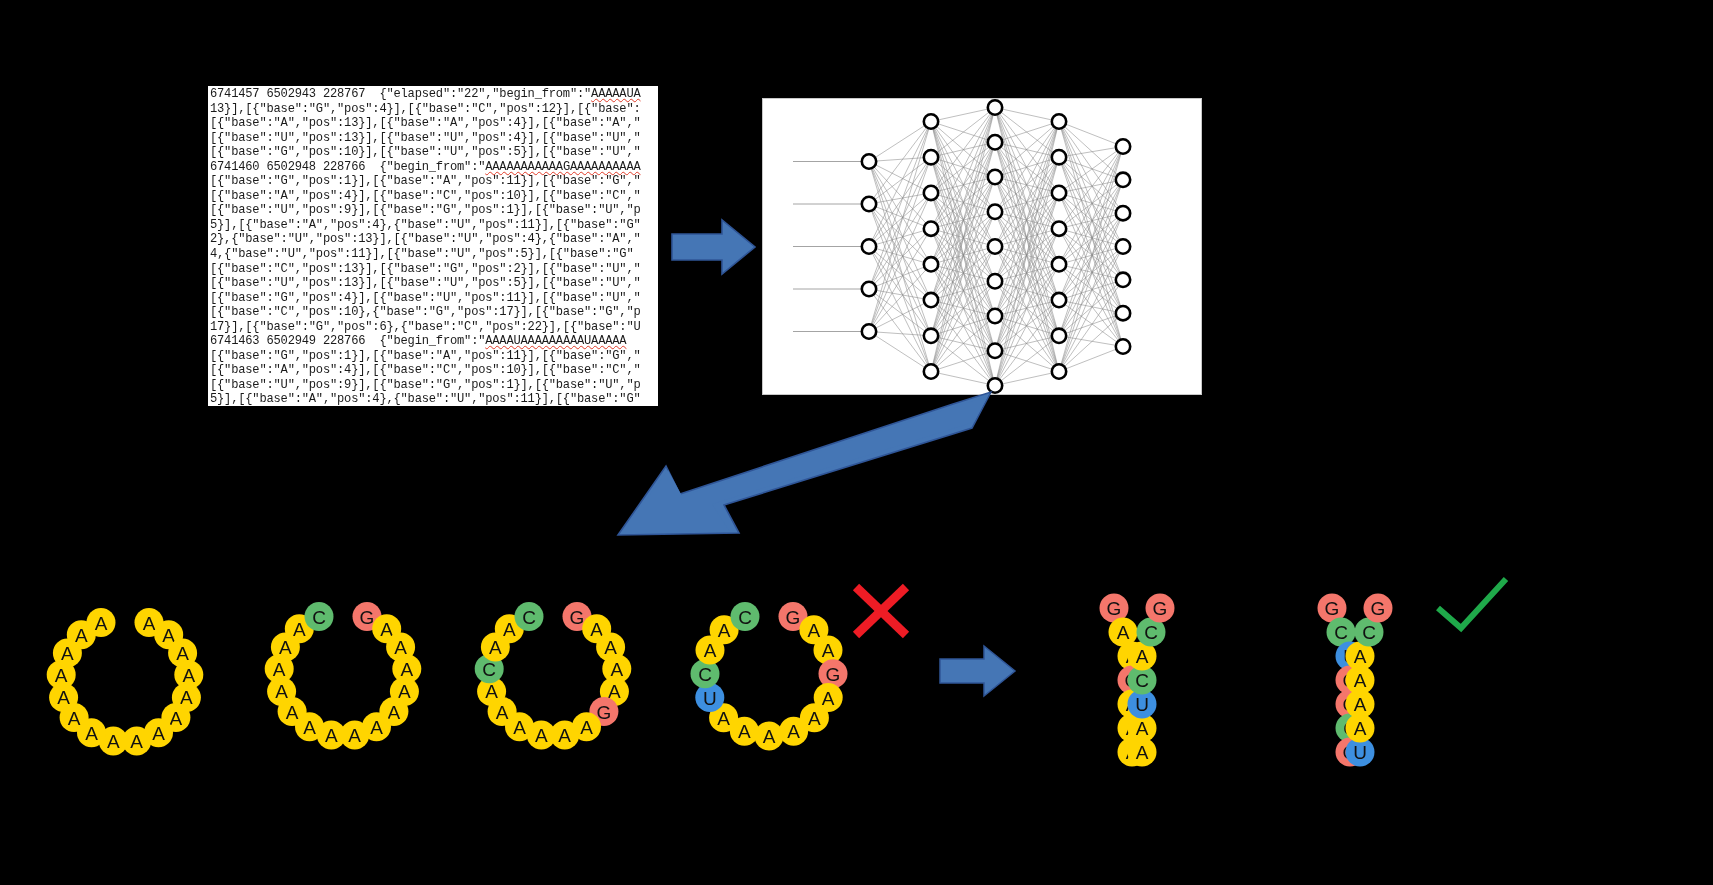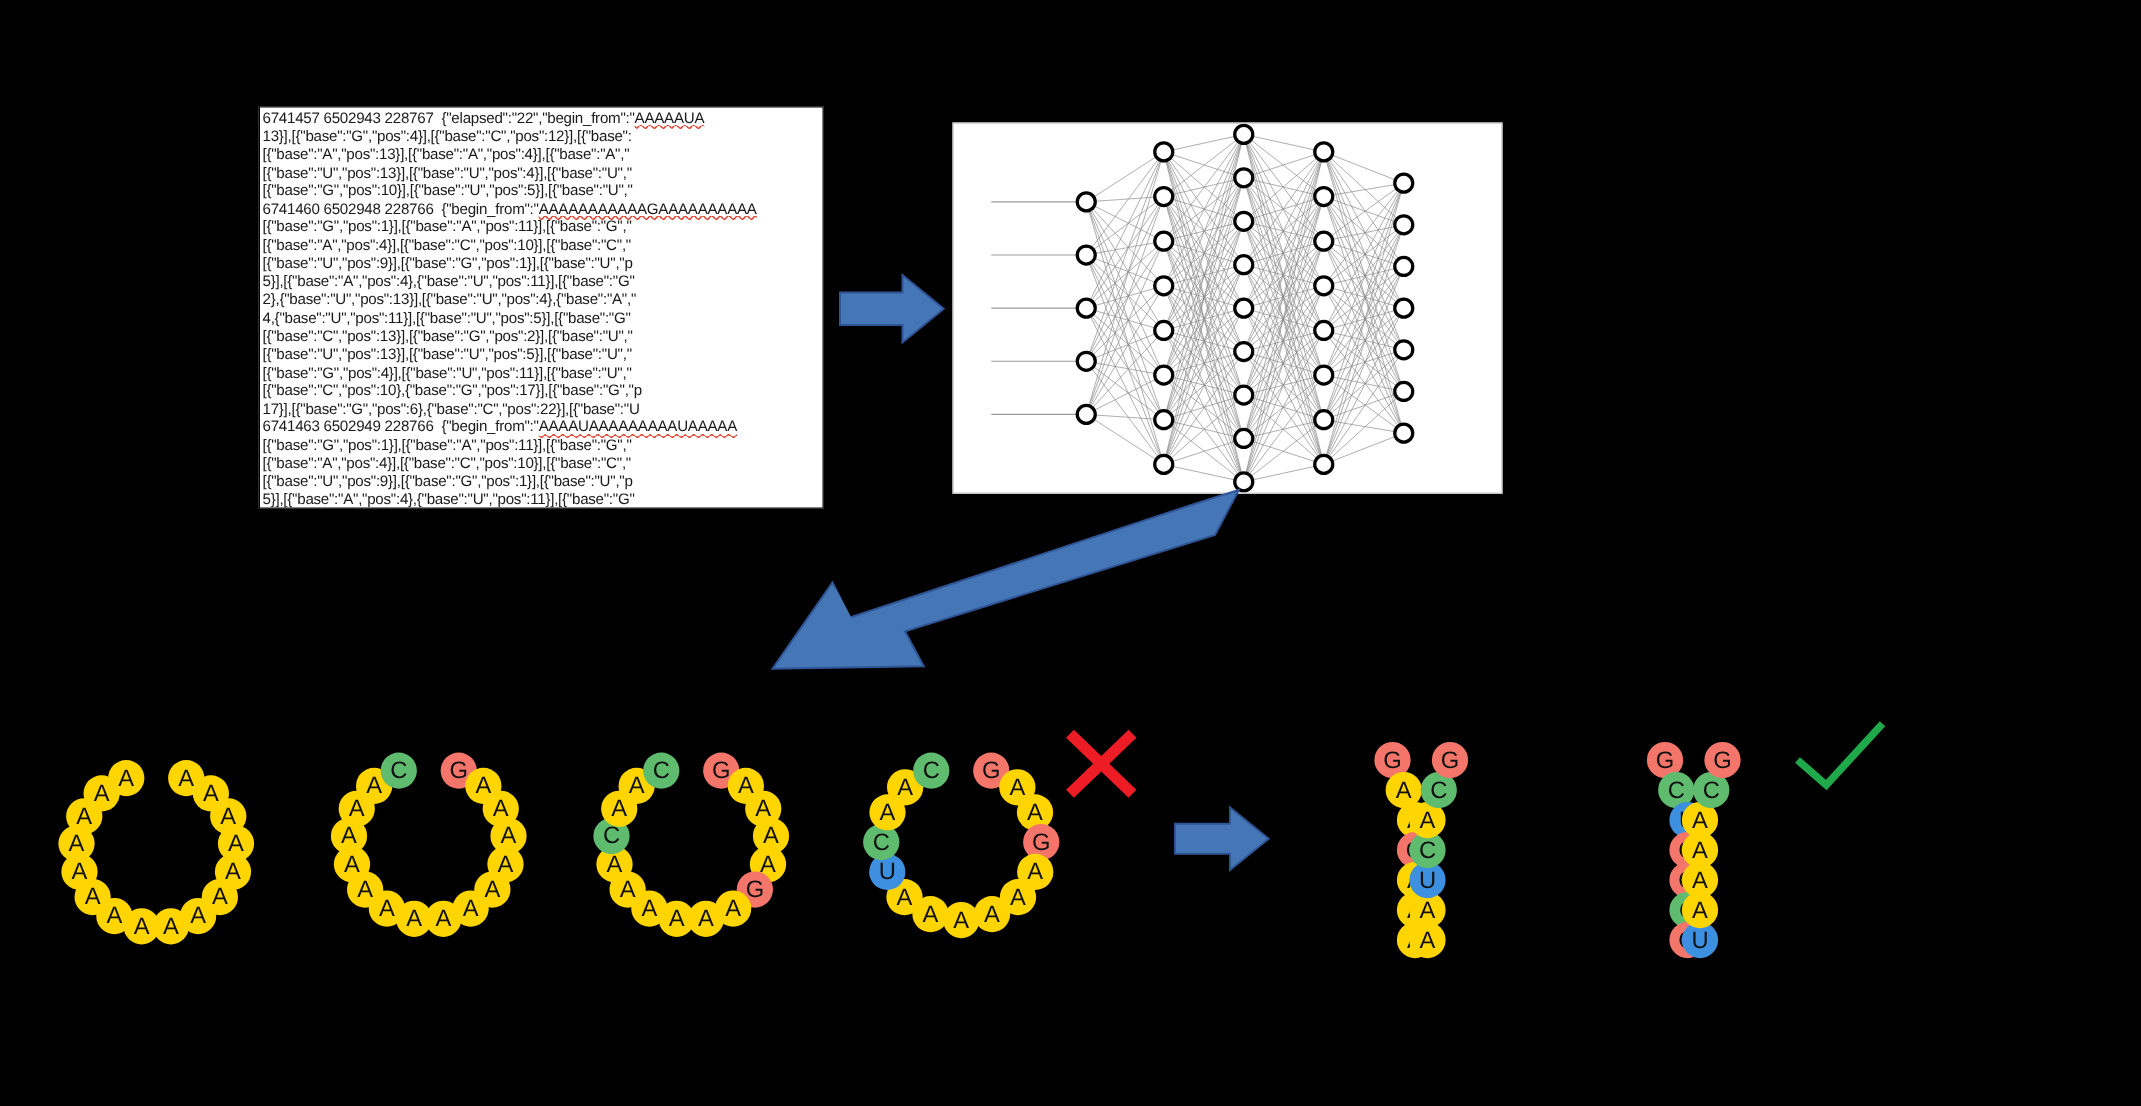--- a/index.html
+++ b/index.html
@@ -5,21 +5,21 @@
   html,body{margin:0;padding:0;background:#000;}
   body{width:1713px;height:885px;position:relative;overflow:hidden;
        font-family:"Liberation Sans",sans-serif;}
 
   
   #data-panel{
     position:absolute;left:207px;top:85px;width:450px;height:320px;
     background:#ffffff;border:1px solid #000;overflow:hidden;
   }
   #data-panel .code{
-    font-family:Liberation Sans, sans-serif;
+    font-family:Liberation Mono, monospace;
     font-size:12.1px;line-height:14.55px;color:#1a1a1a;
     white-space:pre;letter-spacing:-0.2px;
     padding:1px 0 0 2px;
   }
   #data-panel .code .spell{
     text-decoration:underline;
     text-decoration-style:wavy;
     text-decoration-color:#e03a27;
     text-decoration-thickness:1px;
   }

